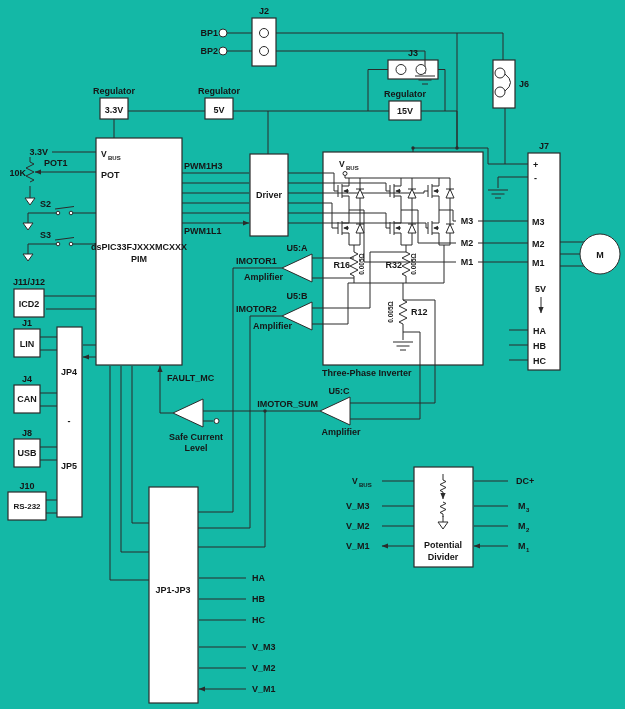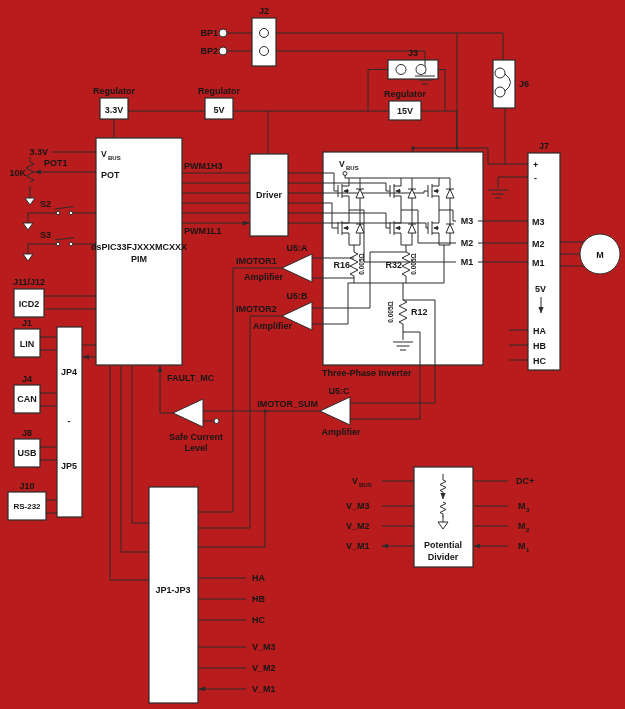--- a/index.html
+++ b/index.html
@@ -1,16 +1,16 @@
 <!DOCTYPE html>
 <html><head>
 <meta charset="utf-8">
 <style>
   html,body{margin:0;padding:0;background:#ffffff;}
-  .stage{width:625px;height:709px;background:#b91c1c;position:relative;}
+  .stage{width:625px;height:709px;background:#14b8a6;position:relative;}
   svg text{font-family:"Liberation Sans","DejaVu Sans",sans-serif;font-weight:bold;fill:#161616;}
   .t{font-size:9px;}
   .t85{font-size:8.5px;}
   .t8{font-size:8px;}
   .sub{font-size:6px;}
   .tv{font-size:6.5px;}
   .w{fill:none;stroke:#2b2b2b;stroke-width:1;}
   .bx{fill:#ffffff;stroke:#2b2b2b;stroke-width:1.2;}
   .shape{fill:#ffffff;stroke:#2b2b2b;stroke-width:1;}
   .nd{fill:#2b2b2b;stroke:none;}

